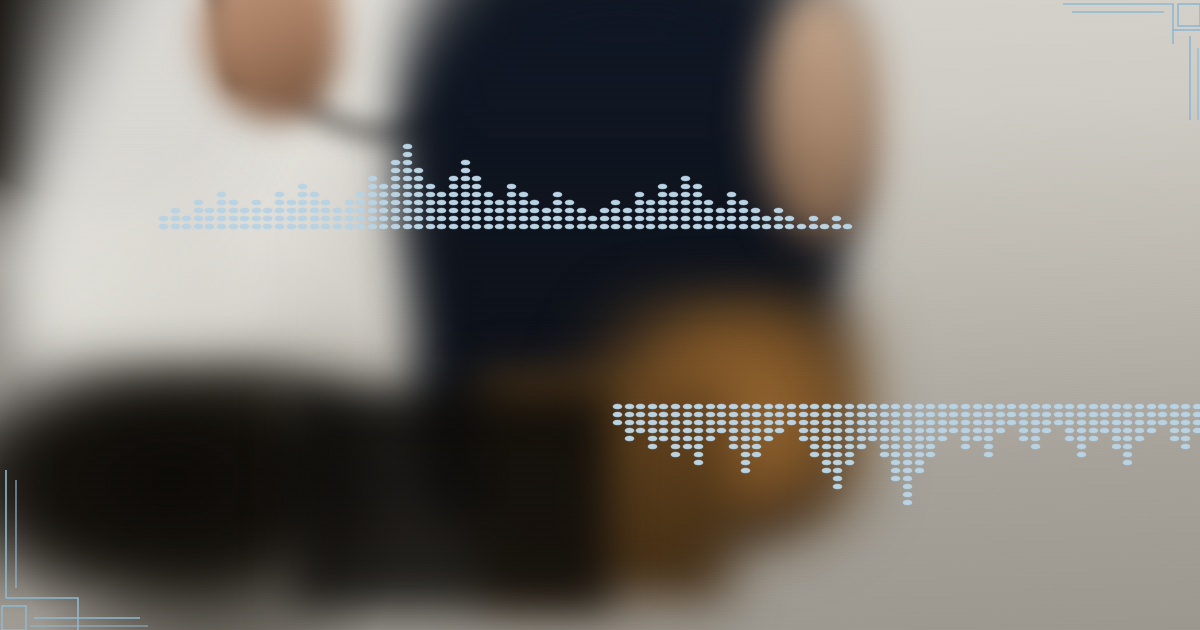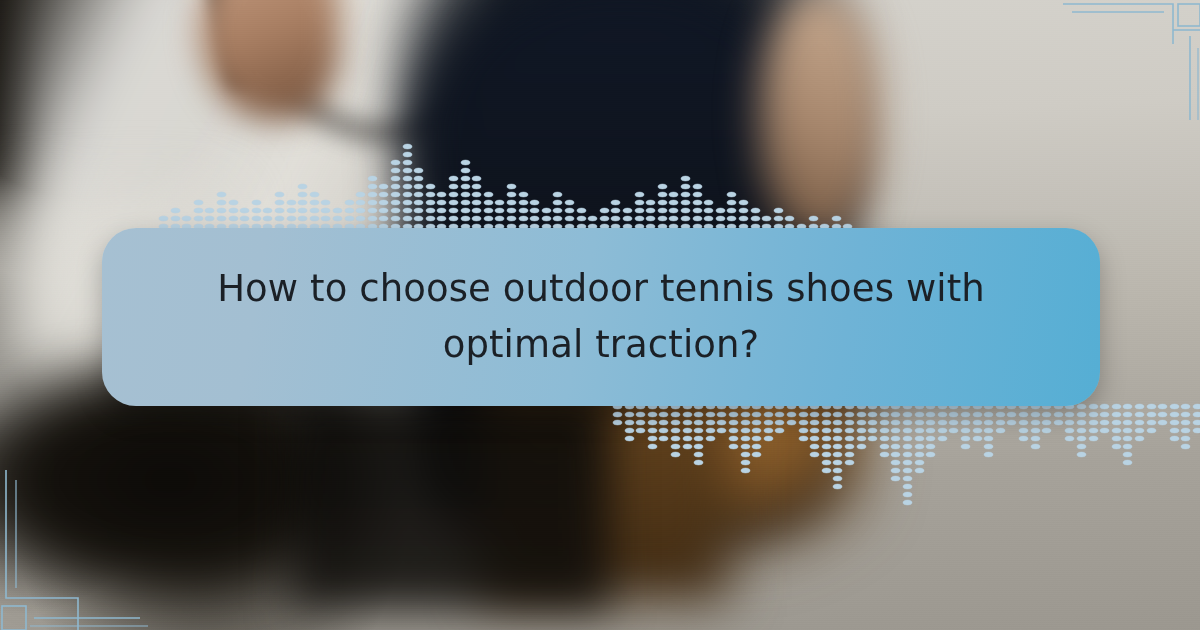--- a/index.html
+++ b/index.html
@@ -950,17 +950,14 @@
   </svg>
 
   <svg class="circuit" style="left:0;bottom:0;" width="170" height="160" viewBox="0 0 170 160">
     <path d="M6 0 V128 H78 V160" stroke-width="1.6"></path>
     <path d="M16 10 V118" stroke-width="1.2"></path>
     <rect x="2" y="136" width="24" height="24" stroke-width="1.6"></rect>
     <path d="M34 148 H140" stroke-width="1.6"></path>
     <path d="M30 156 H148" stroke-width="1.2"></path>
   </svg>
 
-  <div id="card">
-    <div id="card-title">How to choose outdoor tennis shoes with optimal traction?</div>
-  </div>
 
 </div>
 
 </body></html>

